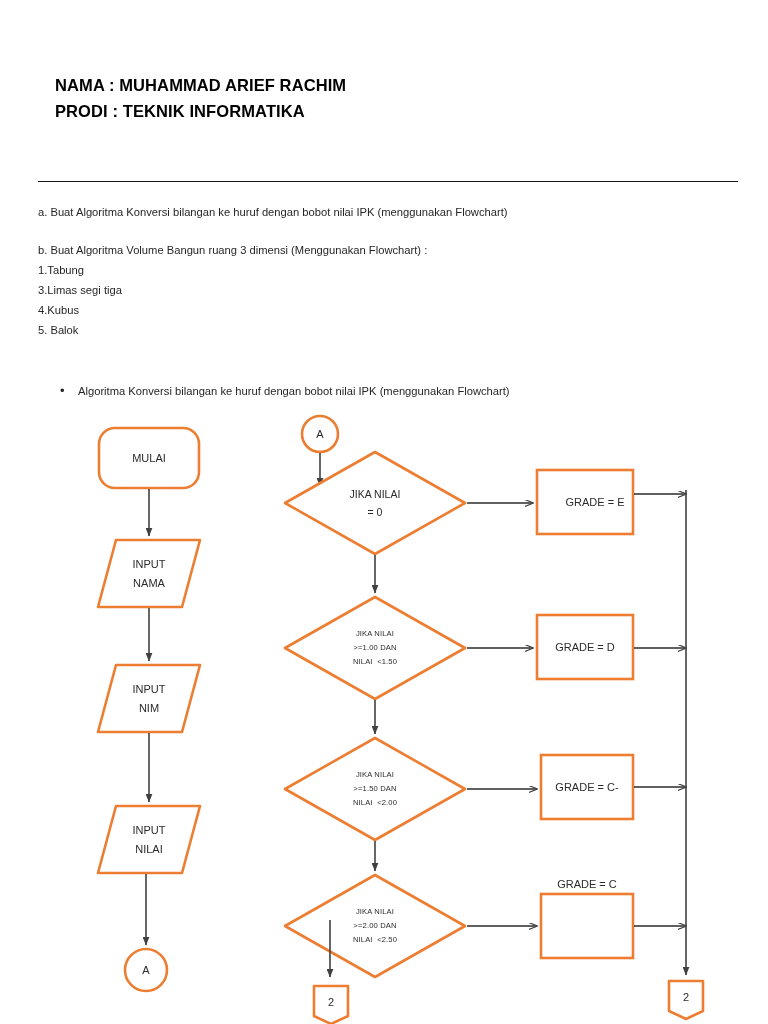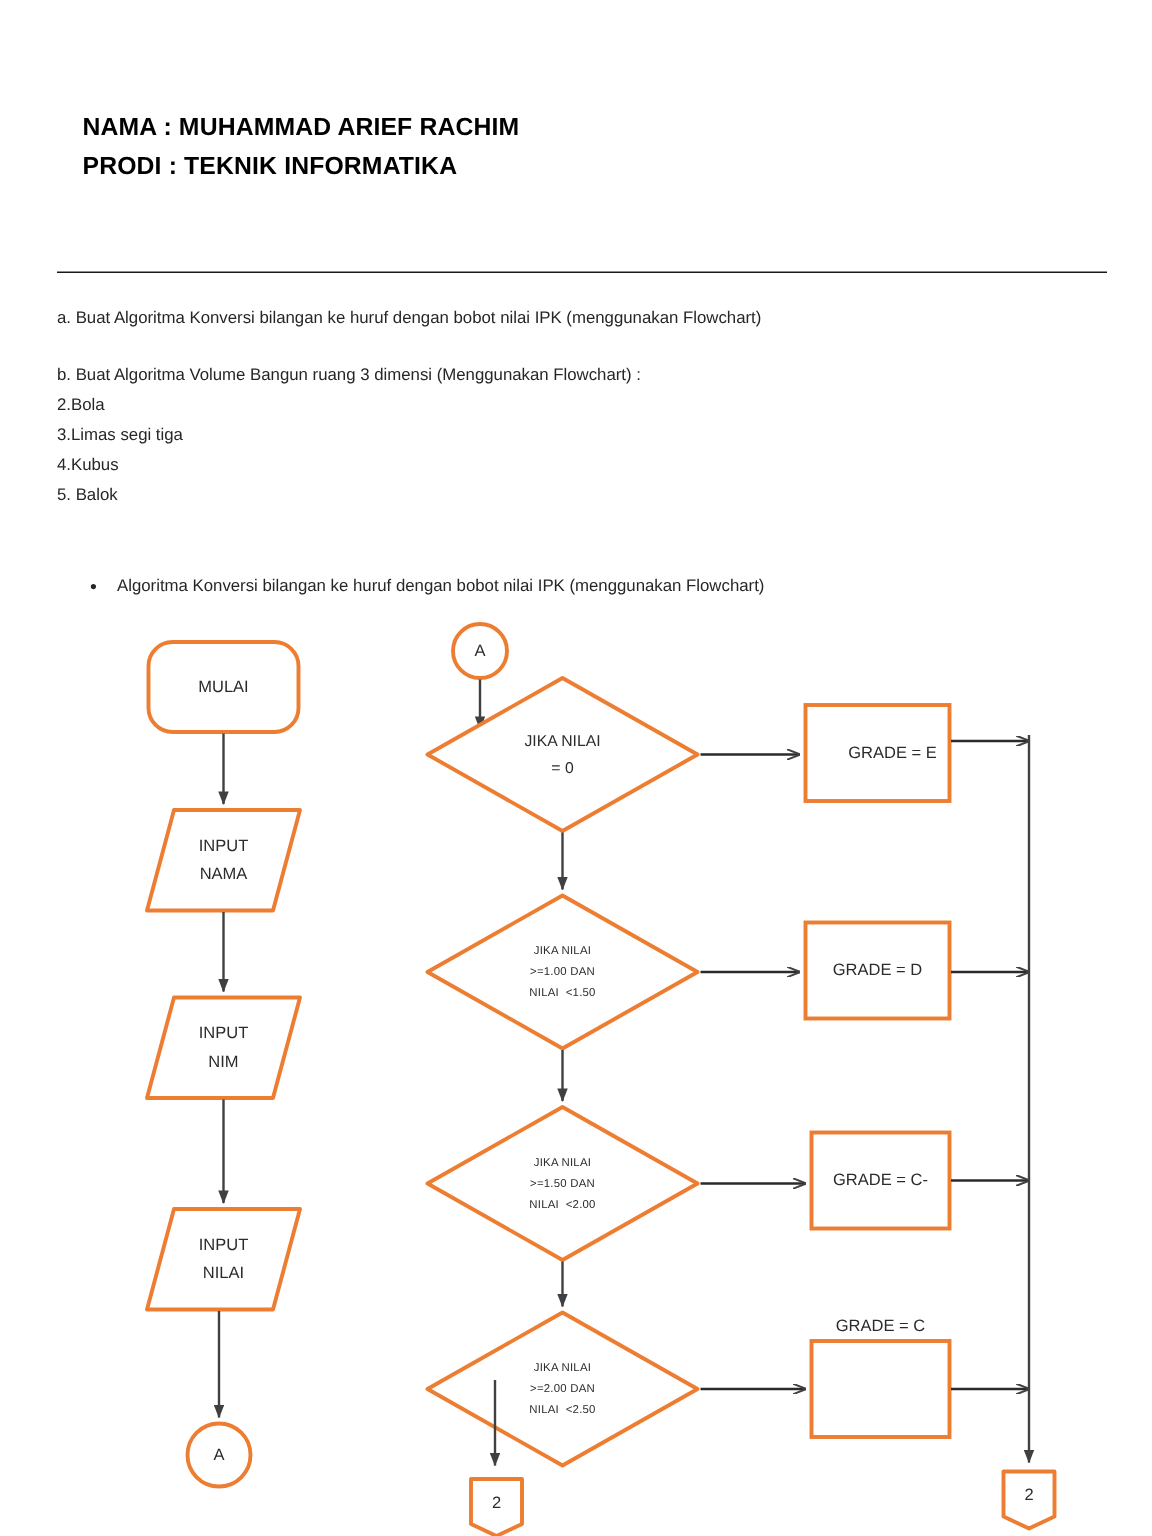--- a/index.html
+++ b/index.html
@@ -74,21 +74,21 @@
   <div class="hdr-line">NAMA : MUHAMMAD ARIEF RACHIM</div>
   <div class="hdr-line">PRODI : TEKNIK INFORMATIKA</div>
 </div>
 
 <div id="header-rule"></div>
 
 <div id="body-text">
   <div class="para">a. Buat Algoritma Konversi bilangan ke huruf dengan bobot nilai IPK (menggunakan Flowchart)</div>
   <div class="gap"></div>
   <div class="para">b. Buat Algoritma Volume Bangun ruang 3 dimensi (Menggunakan Flowchart) :</div>
-  <div class="para">2.Bola</div>
+  <div class="para">1.Tabung</div>
   <div class="para">3.Limas segi tiga</div>
   <div class="para">4.Kubus</div>
   <div class="para">5. Balok</div>
 </div>
 
 <div id="bullet-row">
   <span class="dot">•</span>
   <span class="btxt">Algoritma Konversi bilangan ke huruf dengan bobot nilai IPK (menggunakan Flowchart)</span>
 </div>
 

